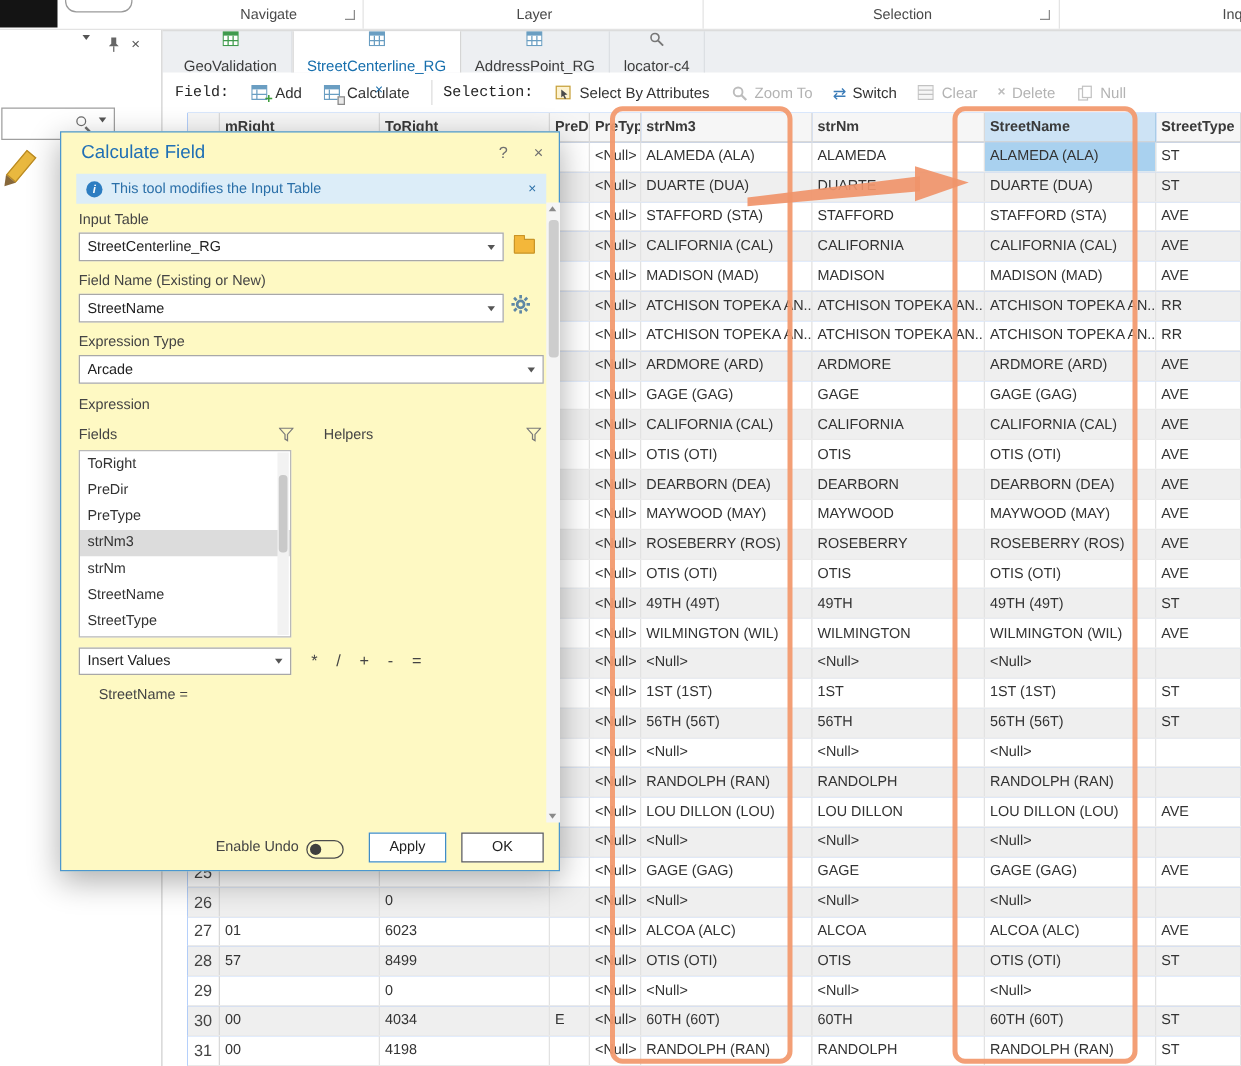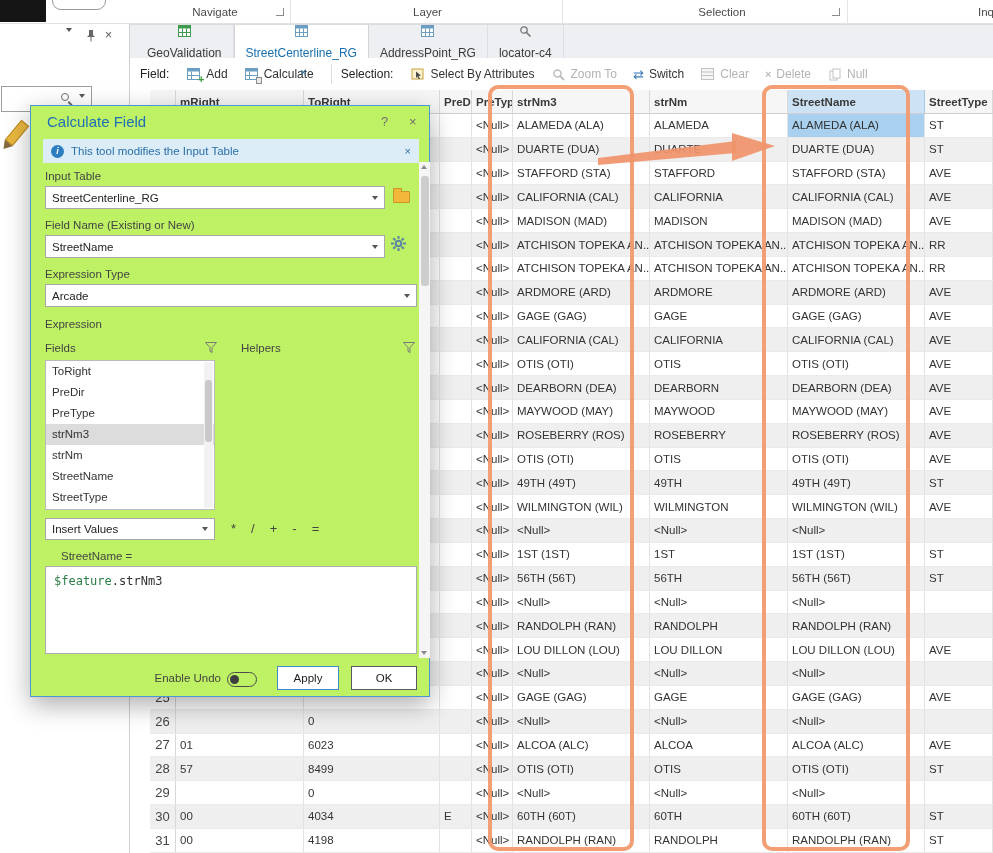--- a/index.html
+++ b/index.html
@@ -28,21 +28,21 @@
   .pane-frag2{position:absolute;left:86px;top:288px;width:44px;height:23px;background:#fff;border-top:1px solid #ddd;border-bottom:1px solid #ddd;color:#555;line-height:21px;padding-left:4px;}
 
   
   .tabbar{position:absolute;left:130px;top:24px;width:863px;height:34px;background:#edeff2;border-top:1px solid #dcdcdc;display:flex;align-items:stretch;padding-left:6px;z-index:4;}
   .vtab{display:flex;align-items:center;gap:6px;padding:0 11px;color:#3c3c3c;font-size:12px;border-right:1px solid #dcdfe3;cursor:default;flex-direction:column;}
   .vtab.active{background:#fff;color:#176fad;border-right:1px solid #d5d5d5;border-left:1px solid #d5d5d5;}
   .tab-x{color:#1a6ca8;font-size:11px;margin-left:4px;}
 
   
   .ttoolbar{position:absolute;left:130px;top:58px;width:863px;height:32px;background:#fff;display:flex;align-items:center;padding-left:10px;z-index:3;font-size:12px;}
-  .tlabel{color:#222;margin-right:9px;}
+  .tlabel{color:#222;margin-right:9px;font-family:Liberation Mono, monospace;}
   .tbtn{display:flex;align-items:center;gap:5px;padding:3px 8px;color:#333;background:transparent;border:none;font-size:12px;font-family:"Liberation Sans",sans-serif;}
   .tbtn.disabled{color:#b3b3b3;}
   .tsep{width:1px;height:20px;background:#ddd;margin:0 9px;}
   .ico-wrap{position:relative;display:inline-flex;width:15px;height:13px;align-items:center;justify-content:center;}
   .plus-ov{position:absolute;right:-3px;bottom:-4px;color:#3f9e3f;font-weight:bold;font-size:11px;line-height:11px;}
   .calc-ov{position:absolute;right:-3px;bottom:-3px;width:6px;height:7px;background:#e9e9e9;border:1px solid #8a8a8a;}
   .switch-ico{color:#3b7cb8;font-size:13px;line-height:13px;}
   .del-ico{color:#bdbdbd;font-weight:bold;font-size:11px;}
 
   
@@ -56,21 +56,21 @@
   .cell.rn{justify-content:center;color:#444;font-size:13px;border-right:1px solid #d8d8d8;padding:0 2px;}
   .cell.selcell{background:#a9d1ef;}
   .c-num{width:26px;}.c-fr{width:128px;}.c-tr{width:136px;}.c-pd{width:32px;}.c-pt{width:41px;}
   .c-s3{width:137px;}.c-sn{width:138px;}.c-name{width:137px;}.c-type{width:68px;}.c-suf{width:20px;}
 
   
   .ann-rect{position:absolute;border:4px solid rgba(242,154,111,0.95);border-radius:10px;z-index:8;pointer-events:none;}
   .ann-arrow{position:absolute;z-index:8;pointer-events:none;}
 
   
-  .dlg{position:absolute;left:30px;top:105px;width:400px;height:592px;background:#bef264;border:1px solid #4b97cf;box-shadow:0 8px 24px rgba(0,0,0,0.32);z-index:20;}
+  .dlg{position:absolute;left:48px;top:105px;width:400px;height:592px;background:#fef9c3;border:1px solid #4b97cf;box-shadow:0 8px 24px rgba(0,0,0,0.32);z-index:20;}
   .dlg-title-text{position:absolute;left:16px;top:7px;font-size:15px;color:#1f6fb5;}
   .dlg-help{position:absolute;left:350px;top:8px;color:#707070;font-size:13px;}
   .dlg-close{position:absolute;left:378px;top:8px;color:#707070;font-size:13px;}
   .infobar{position:absolute;left:12px;top:33px;width:376px;height:24px;background:#dcedf8;display:flex;align-items:center;padding:0 8px;gap:7px;}
   .info-icon{width:13px;height:13px;border-radius:50%;background:#2d7dc1;color:#fff;font-size:9px;font-style:italic;font-weight:bold;display:flex;align-items:center;justify-content:center;flex:none;}
   .info-text{color:#2a6fa8;flex:1;}
   .info-close{color:#2a6fa8;font-size:11px;}
   .flabel{position:absolute;left:14px;color:#444;}
   .combo{position:absolute;height:23px;border:1px solid #a8a8a8;background:#fff;display:flex;align-items:center;padding:0 6px;color:#222;}
   .combo .cv{flex:1;overflow:hidden;white-space:nowrap;}
@@ -725,23 +725,20 @@
   </div>
   <div id="ops" class="ops" style="left:200px;top:415px;">
       <span class="op">*</span>
       <span class="op">/</span>
       <span class="op">+</span>
       <span class="op">-</span>
       <span class="op">=</span>
     </div>
 
   <div class="flabel" style="top:444px;margin-left:16px;">StreetName =</div>
-  <div class="exprbox" style="top:460px;">
-    <span class="code-a">$feature</span><span class="code-b">.strNm3</span>
-  </div>
 
   <div class="dscroll">
     <span class="up"></span>
     <span class="th"></span>
     <span class="dn"></span>
   </div>
 
   <div class="flabel" style="top:566px;left:104px;width:86px;text-align:right;">Enable Undo</div>
   <div class="toggle">
       <span class="knob"></span>

